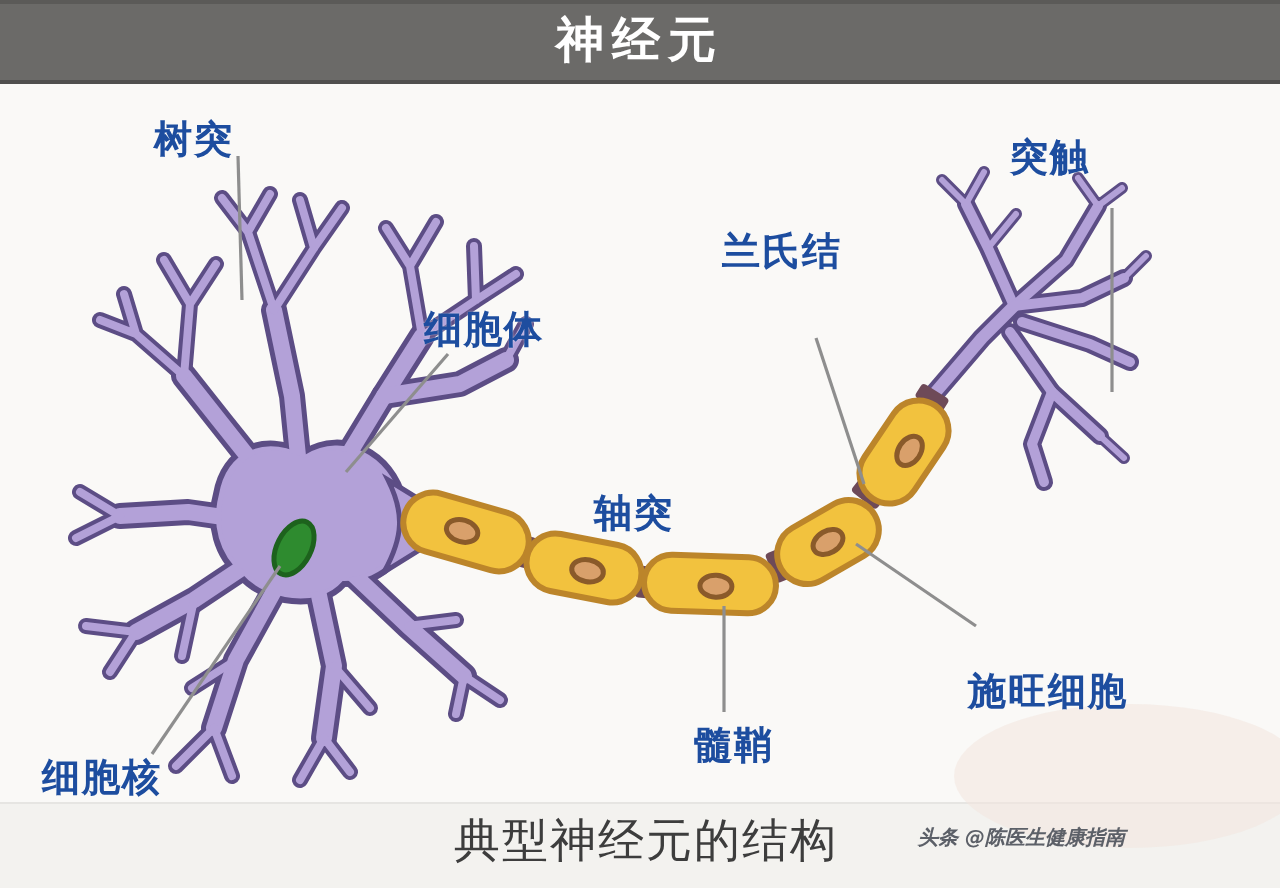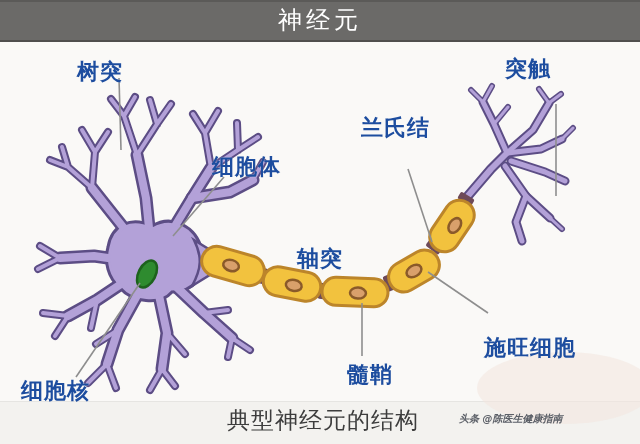--- a/index.html
+++ b/index.html
@@ -10,38 +10,38 @@
   }
   .title-bar {
     position:absolute; left:0; top:0; width:640px; height:40px;
     background:var(--title-bar-bg,#6b6a68);
     border-bottom:2px solid rgba(0,0,0,0.25);
     box-shadow: inset 0 2px 0 rgba(0,0,0,0.15);
     display:flex; align-items:center; justify-content:center;
   }
   .title-text {
     color:var(--title-bar-text,#ffffff);
-    font-size:24px; font-weight:normal; letter-spacing:4px;
+    font-size:24px; font-weight:bold; letter-spacing:4px;
   }
   .bottom-strip {
     position:absolute; left:0; top:401px; width:640px; height:43px;
     background:var(--bottom-strip,#f3f2ef);
     border-top:1px solid rgba(0,0,0,0.05);
   }
   .diagram-svg { position:absolute; left:0; top:0; }
   .dlabel {
     position:absolute; white-space:nowrap;
     color:var(--label-text,#1d4d9f);
-    font-size:22px; font-weight:bold; letter-spacing:1px;
+    font-size:19px; font-weight:bold; letter-spacing:1px;
     text-shadow:0 0 1px rgba(255,255,255,0.6);
   }
   .lbl-dendrites   { left:77px;  top:57px;  }
   .lbl-cell-body   { left:212px; top:152px; }
   .lbl-ranvier     { left:361px; top:113px; }
-  .lbl-synapse     { left:505px; top:54px;  }
+  .lbl-synapse     { left:505px; top:66px;  }
   .lbl-axon        { left:297px; top:244px; }
   .lbl-myelin      { left:347px; top:360px; }
   .lbl-nucleus     { left:21px;  top:376px; }
   .lbl-schwann     { left:484px; top:317px;margin-top:16px; }
   .caption {
     position:absolute; left:227px; top:405px; white-space:nowrap;
     color:var(--caption-text,#3d3d3d); font-size:23px; font-weight:normal;
     letter-spacing:1px;
   }
   .watermark {

